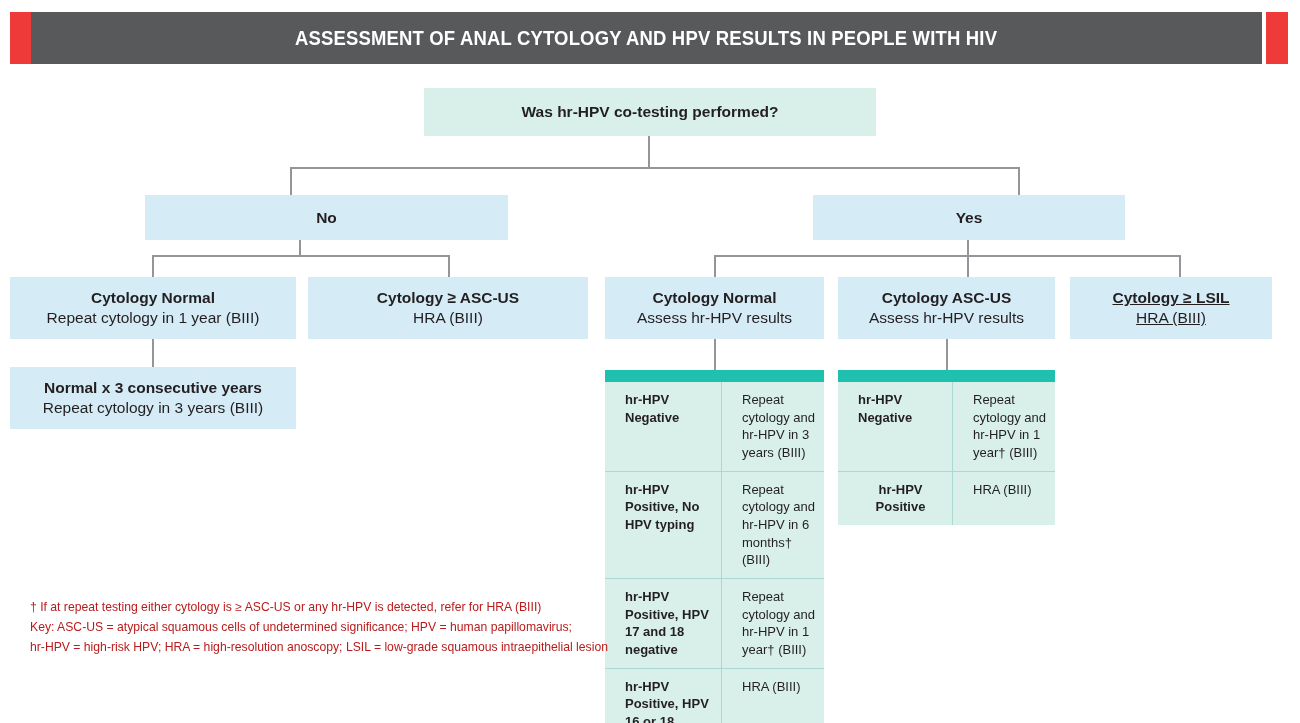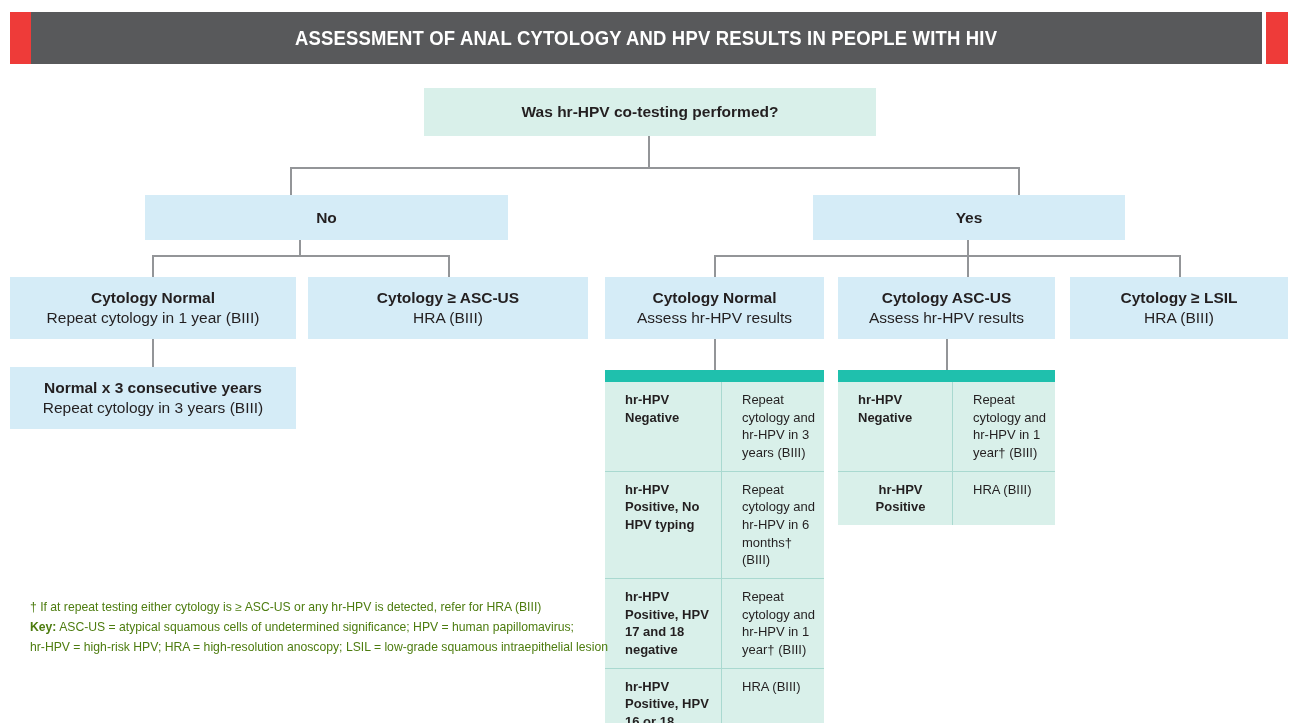--- a/index.html
+++ b/index.html
@@ -126,24 +126,24 @@
   }
 
   
   .footnotes {
     position: absolute;
     left: 30px;
     top: 598px;
     width: 640px;
     font-size: 12.2px;
     line-height: 1.62;
-    color: #4d7c0f;
+    color: #b91c1c;
   }
   .footnotes .fn-line { white-space: nowrap; }
-  .footnotes b { font-weight: bold; }
+  .footnotes b { font-weight: normal; }
 </style>
 </head>
 <body>
 
 <div class="banner">
   <div class="banner-bar-left"></div>
   <div class="banner-body">
     <div class="banner-title">ASSESSMENT OF ANAL CYTOLOGY AND HPV RESULTS IN PEOPLE WITH HIV</div>
   </div>
   <div class="banner-bar-right"></div>
@@ -190,21 +190,21 @@
 <div class="box blue" style="left:605px; top:277px; width:219px; height:62px;">
   <div class="line-b">Cytology Normal</div>
   <div class="line-n">Assess hr-HPV results</div>
 </div>
 
 <div class="box blue" style="left:838px; top:277px; width:217px; height:62px;">
   <div class="line-b">Cytology ASC-US</div>
   <div class="line-n">Assess hr-HPV results</div>
 </div>
 
-<div class="box blue" style="left:1070px; top:277px; width:218px; height:62px;">
+<div class="box blue" style="left:1070px; top:277px; width:202px; height:62px;text-decoration:underline;">
   <div class="line-b">Cytology ≥ LSIL</div>
   <div class="line-n">HRA (BIII)</div>
 </div>
 
 <div class="vline" style="left:152px; top:339px; height:28px;"></div>
 <div class="box blue" style="left:10px; top:367px; width:286px; height:62px;">
   <div class="line-b">Normal x 3 consecutive years</div>
   <div class="line-n">Repeat cytology in 3 years (BIII)</div>
 </div>
 

